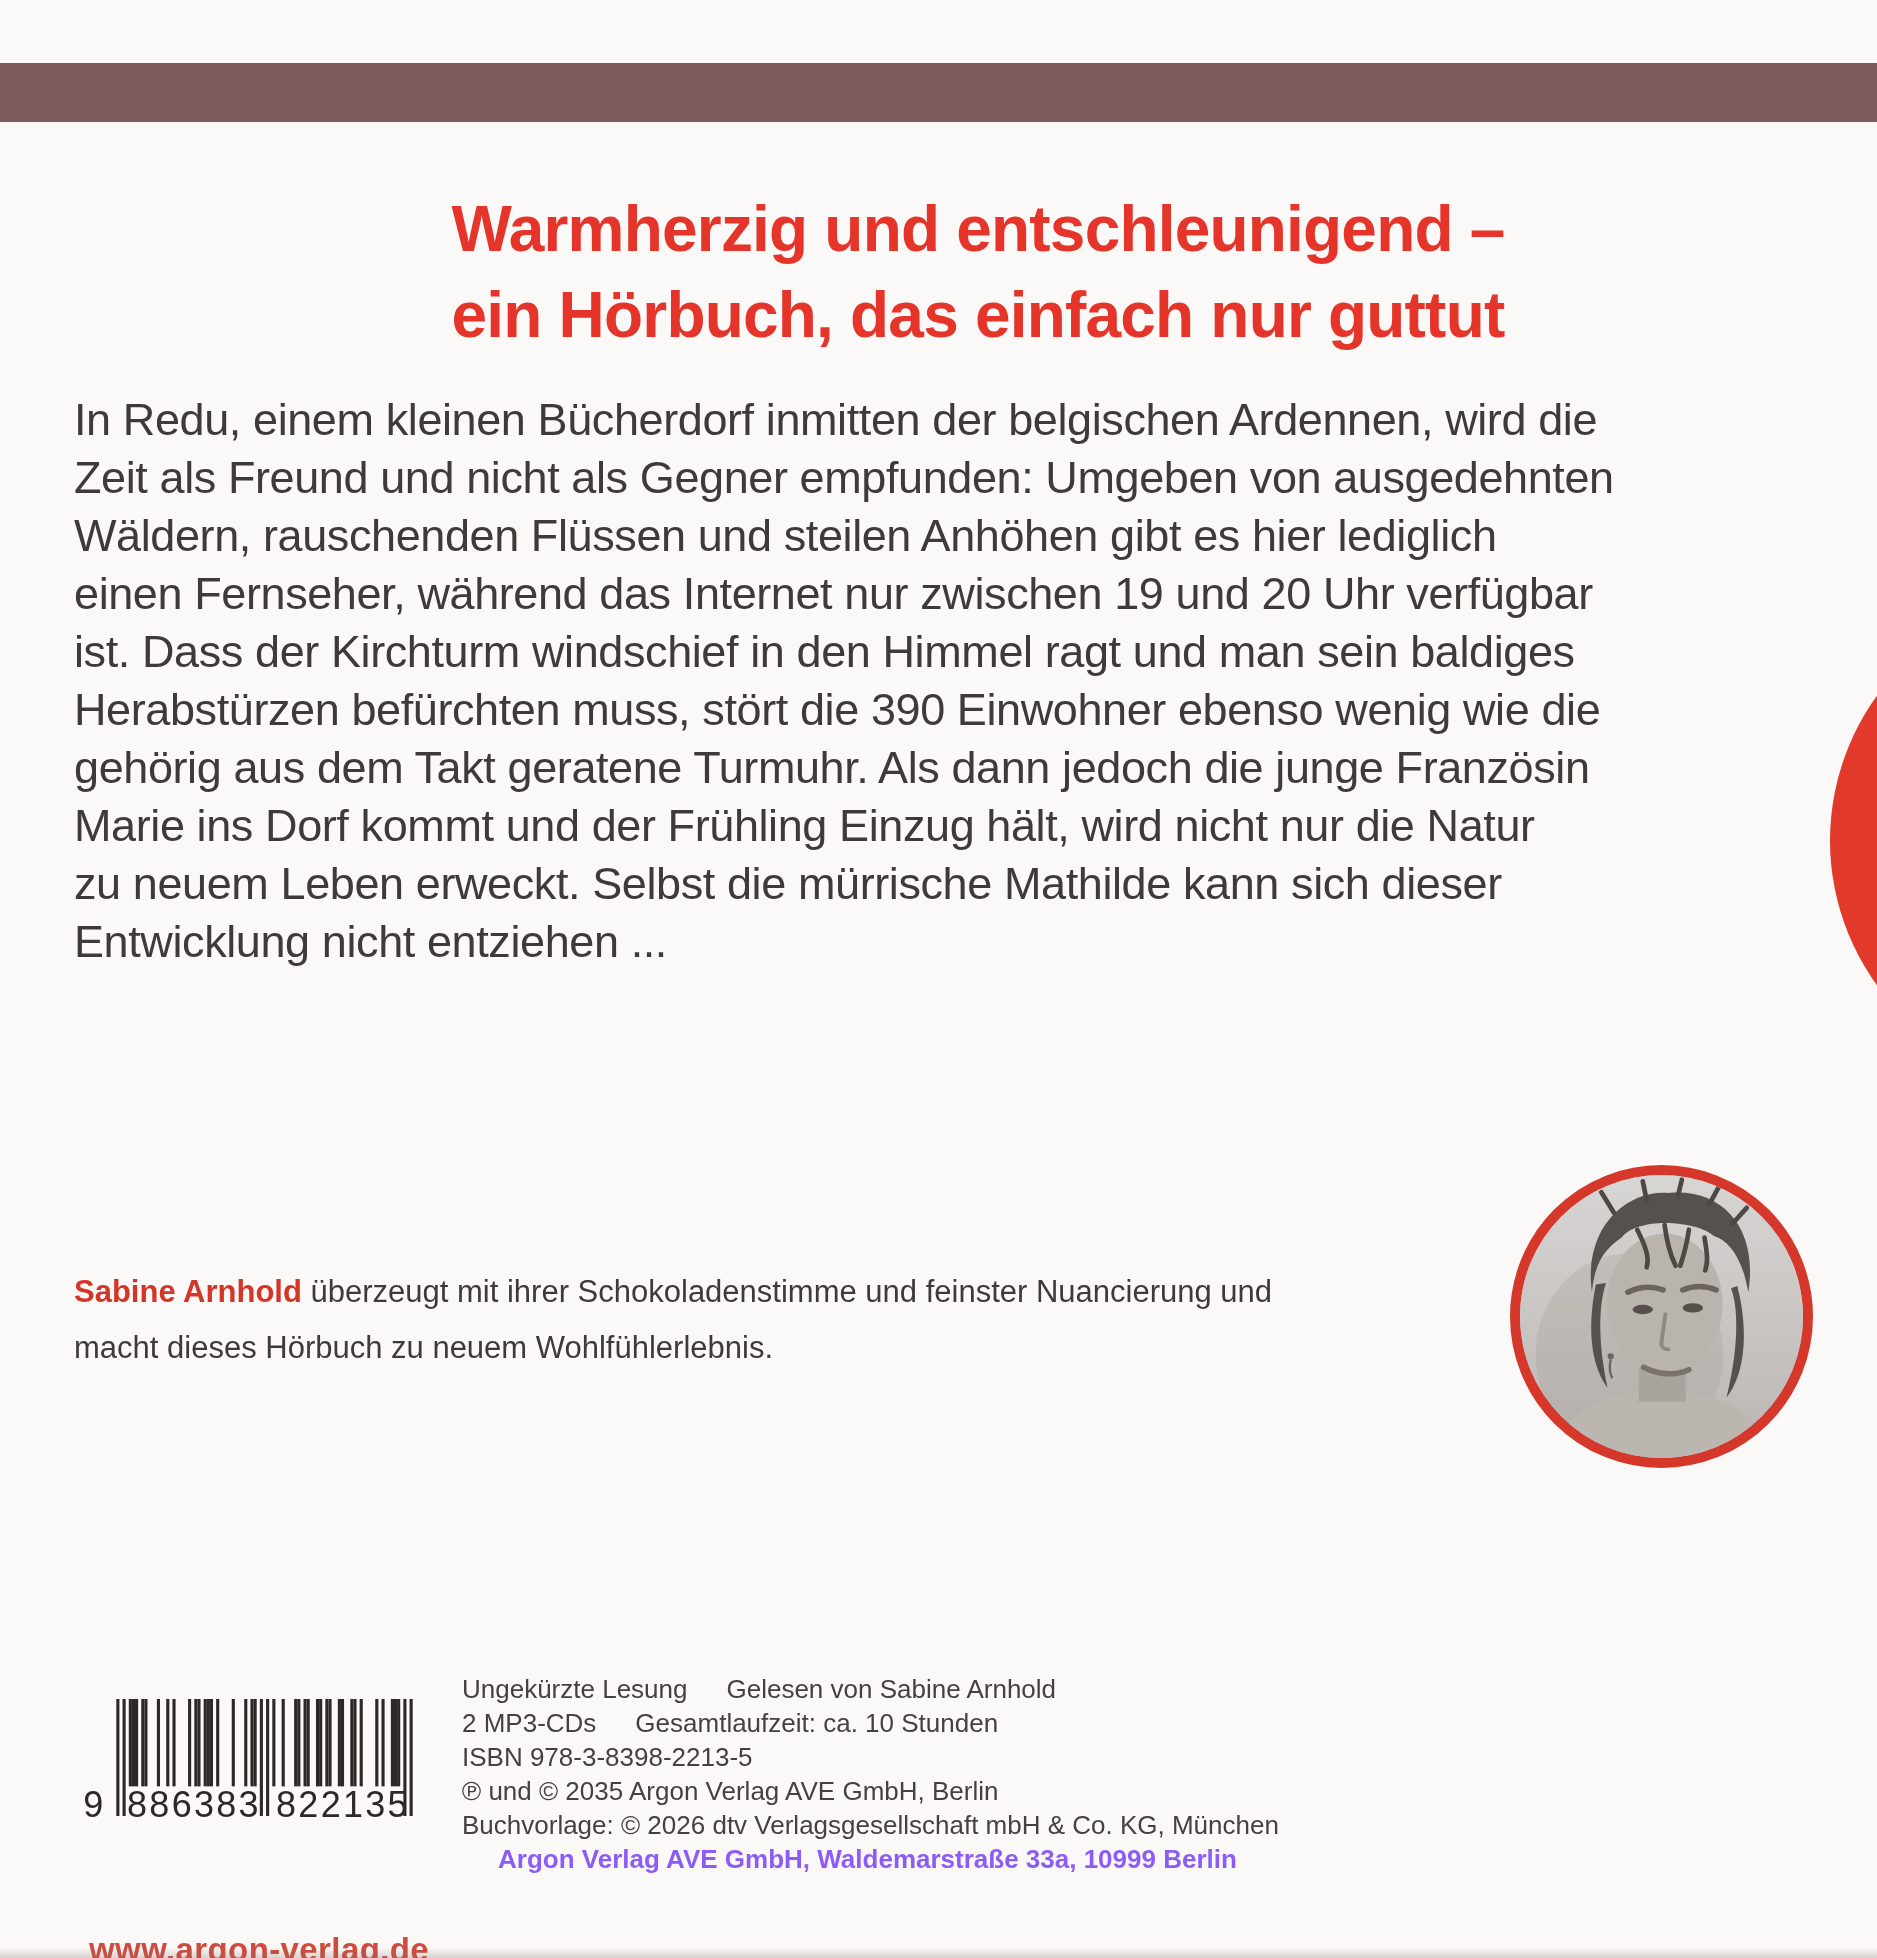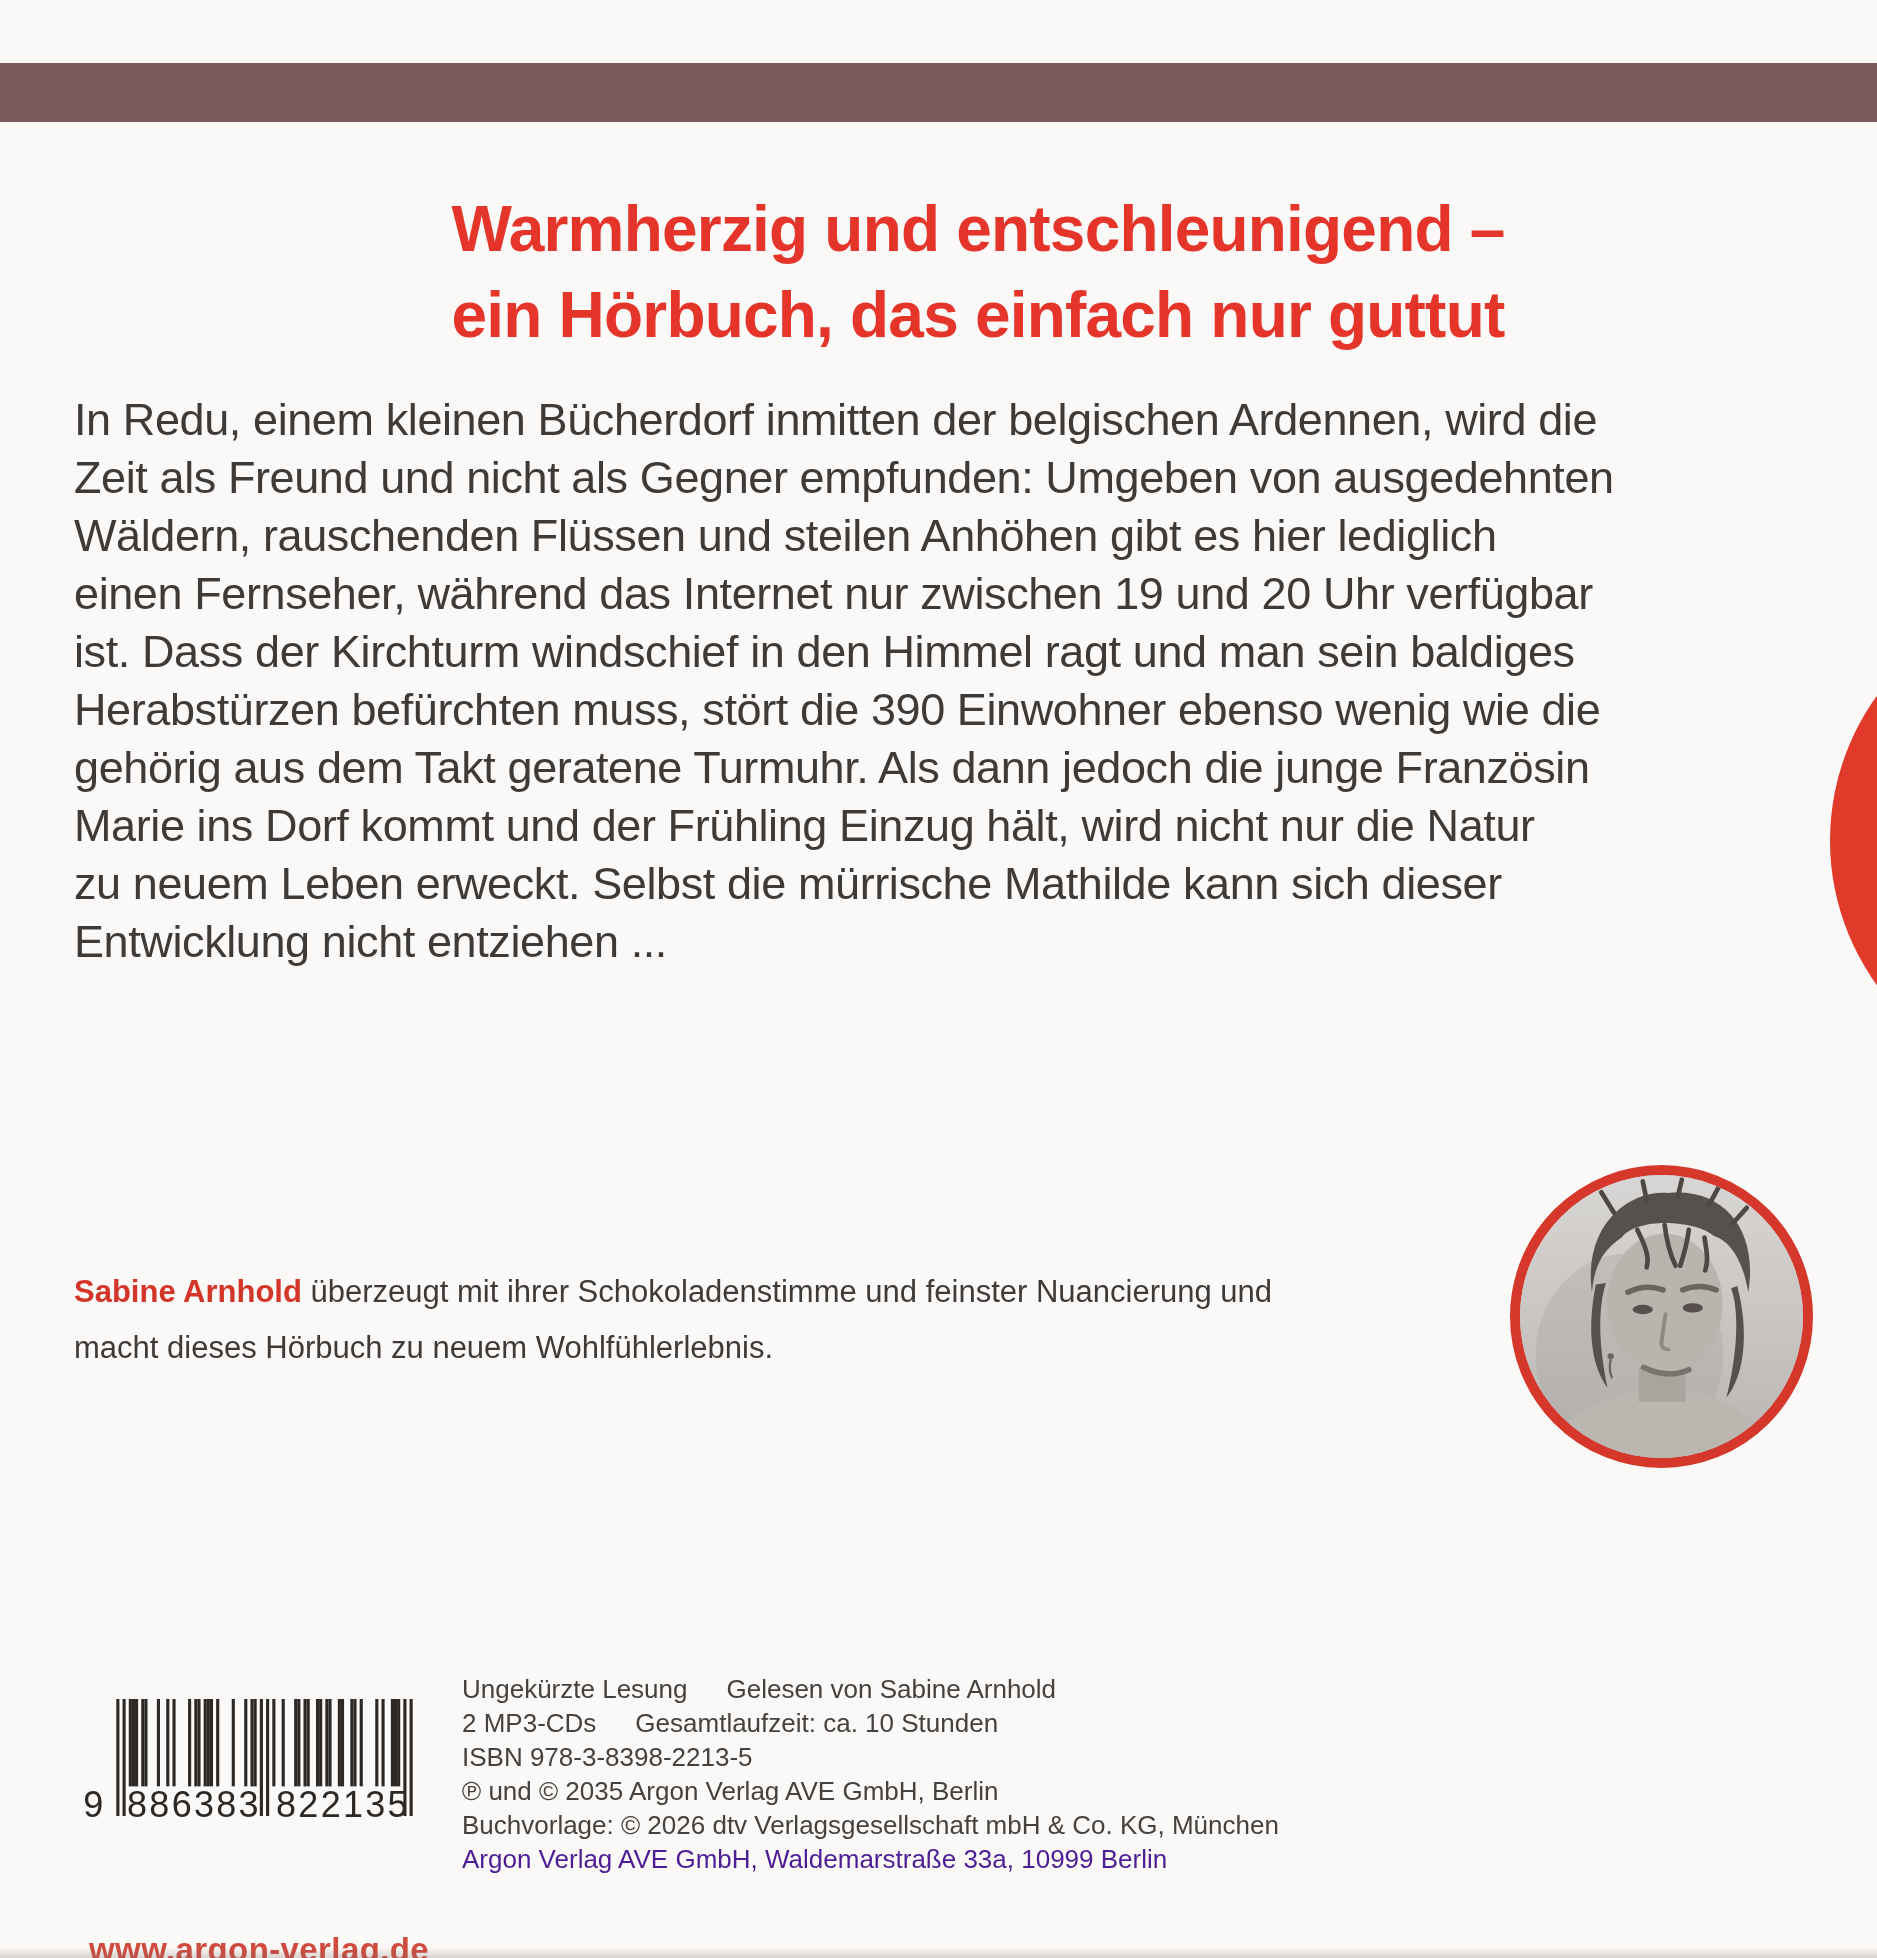--- a/index.html
+++ b/index.html
@@ -57,21 +57,21 @@
   .bc-left{left:39px;letter-spacing:2.3px;}
   .bc-right{left:188px;letter-spacing:2.3px;}
   .website{
     position:absolute;left:89px;top:1931px;
     font-size:33px;font-weight:bold;letter-spacing:0.4px;color:#d24a3e;
   }
   .info{
     position:absolute;left:462px;top:1672px;
     font-size:26px;line-height:34px;color:#45413e;
   }
-  .info .address{color:#4c1d95;font-weight:normal;}
+  .info .address{color:#8b5cf6;font-weight:bold;margin-left:36px;}
   .bottom-shadow{
     position:absolute;left:0;bottom:0;width:1877px;height:12.5px;
     background:linear-gradient(to bottom,rgba(122,108,104,0),rgba(122,108,104,0.30));
   }
 </style>
 </head>
 <body>
 
 <div class="page">
 

